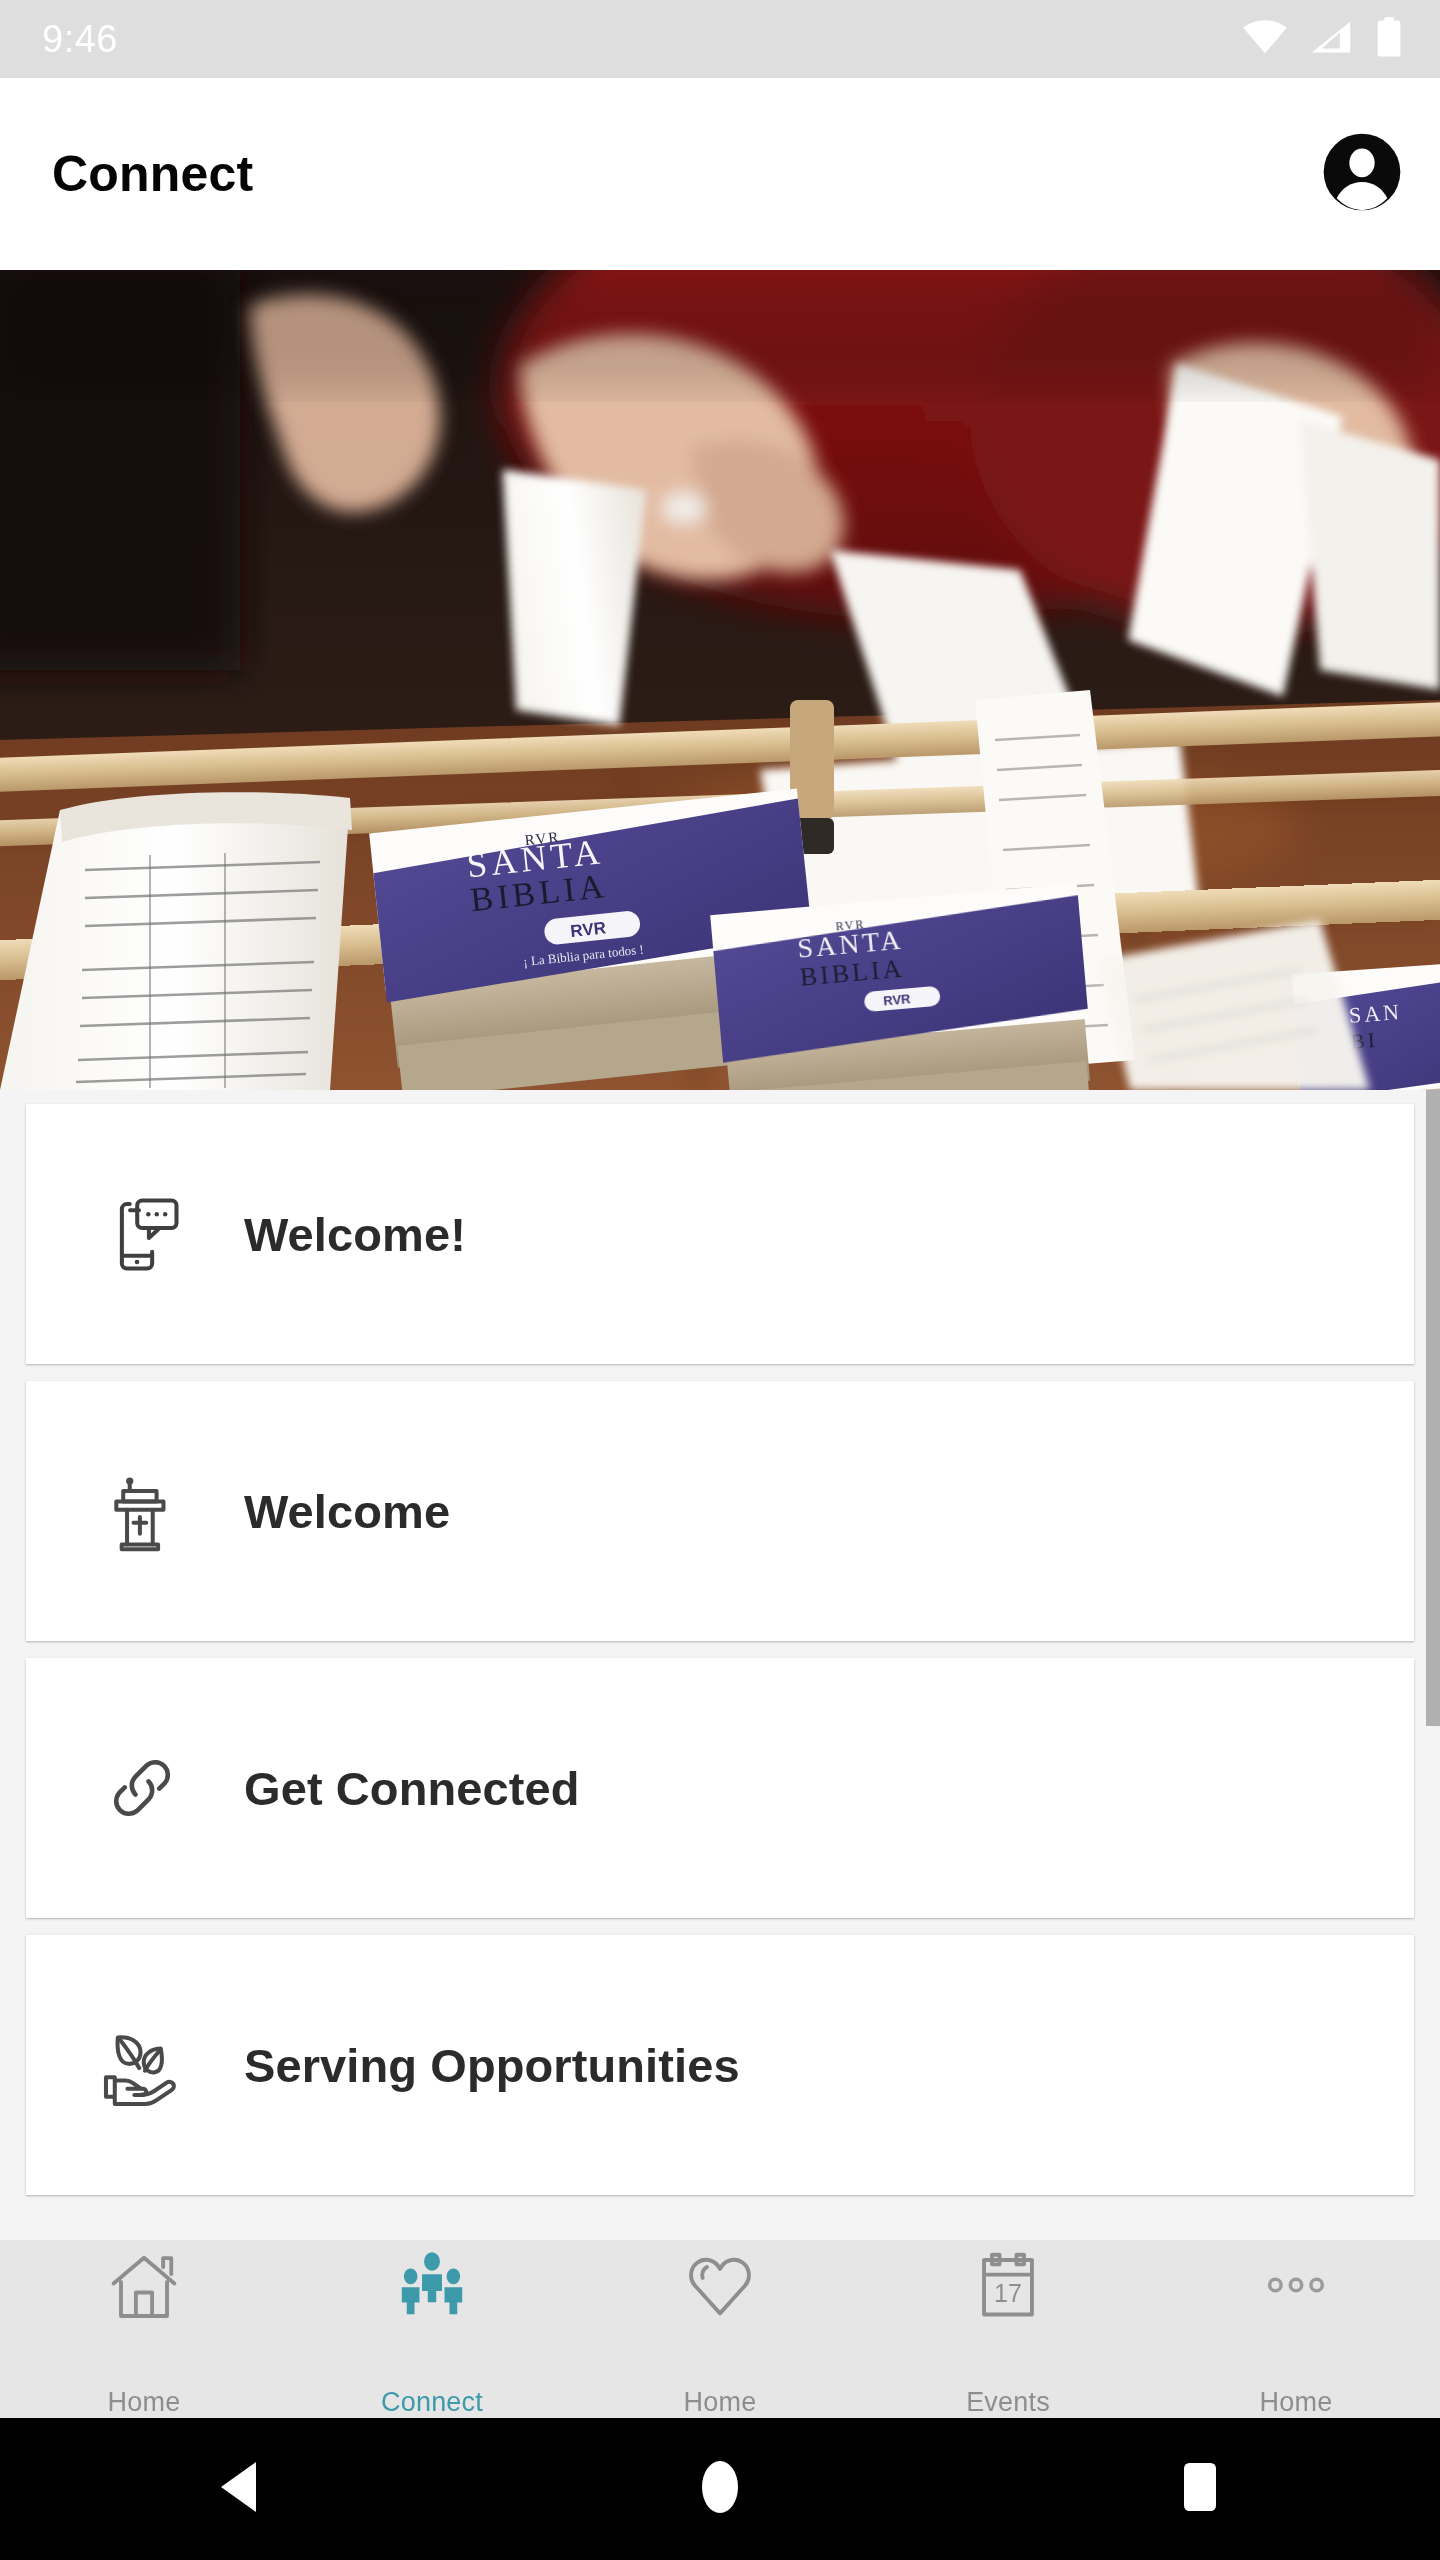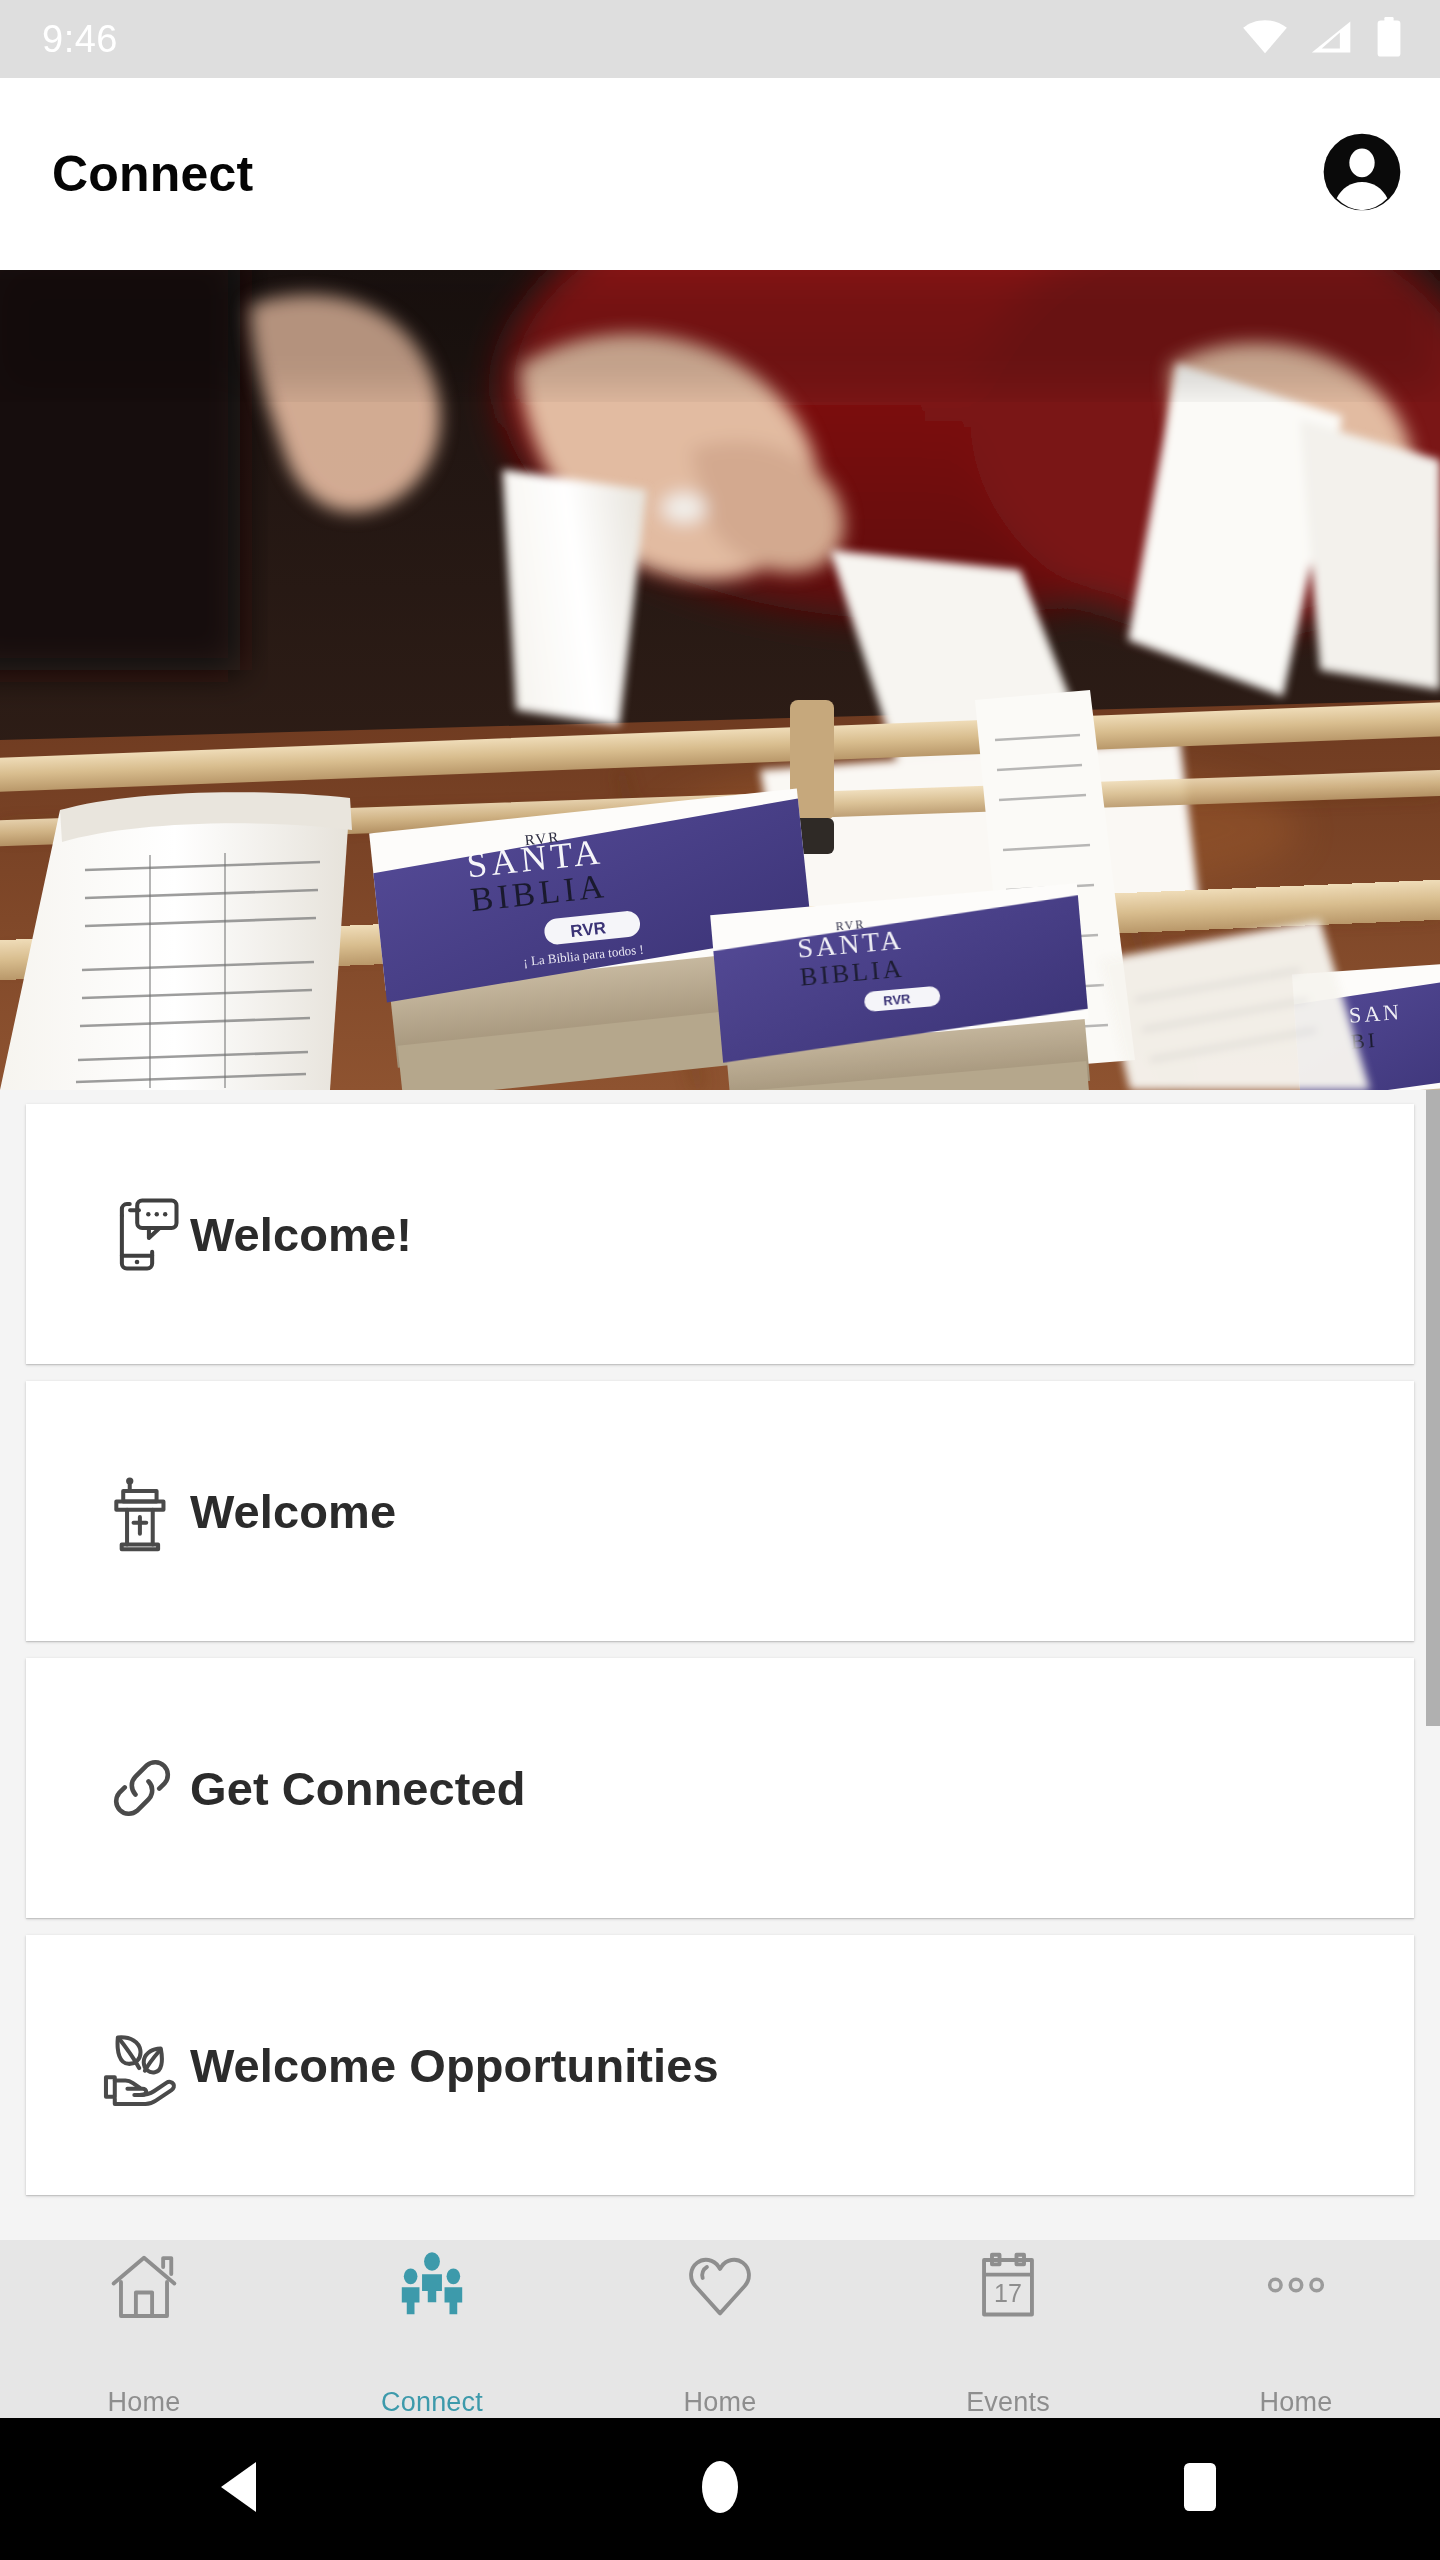--- a/index.html
+++ b/index.html
@@ -38,21 +38,21 @@
     position:absolute; top:1090px; left:0; width:1440px; height:1150px;
     background:#f4f4f4; overflow:hidden;
   }
   .card {
     position:relative; margin:0 26px 17px 26px; background:#ffffff;
     height:260px; display:flex; align-items:center; padding-left:68px;
     box-shadow:0 1px 3px rgba(0,0,0,.17), 0 1px 1px rgba(0,0,0,.10);
   }
   .card:first-child { margin-top:14px; }
   .card-icon { width:96px; height:96px; flex:0 0 96px; display:flex; align-items:center; justify-content:center; }
-  .card-label { font-size:47px; font-weight:700; color:#2b2b2b; letter-spacing:.1px; }
+  .card-label { margin-left:54px; font-size:47px; font-weight:700; color:#2b2b2b; letter-spacing:.1px; }
 
   .scrollbar-track { position:absolute; top:0; right:0; width:14px; height:1150px; }
   .scrollbar-thumb { position:absolute; top:0; right:0; width:14px; height:636px; background:#b0b0b0; }
 
   
   .tabbar {
     position:absolute; top:2240px; left:0; width:1440px; height:178px;
     background:#e6e6e6; display:flex; align-items:center;
   }
   .tab { flex:1; display:flex; flex-direction:column; align-items:center; justify-content:space-between; gap:16px; height:100%; padding-top:8px; }
@@ -327,21 +327,21 @@
           <path d="M11.4 9.6c6.6-.6 11.4 2.4 11.8 7.2.3 4.1-2.6 6.8-6.3 6.6-4.5-.2-6.2-5.9-5.5-13.8Z"></path>
           <path d="M12.6 11c3.3 4.2 6.6 8.4 9.9 14.6"></path>
           <path d="M33.8 15.4c-5.4.2-9 3.2-8.9 7.3.1 3.5 2.8 5.6 5.8 5.1 3.6-.6 4.4-5.7 3.1-12.4Z"></path>
           <path d="M32.9 16.8c-2.6 3-5.1 6-7.4 10.2"></path>
           <path d="M5.2 30.4h4.6v10.2H5.2z"></path>
           <path d="M9.8 32.1h5.6c1.5 0 2.6.5 3.9 1.4l3.6 2.5"></path>
           <path d="M16.4 36.4h7.9c1.1 0 1.9.7 1.9 1.6 0 .9-.8 1.6-1.9 1.6h-4.3"></path>
           <path d="M22.6 39.6c3.7 0 5.4-.4 7.6-1.9l6.5-4.4c1.3-.9 3-.6 3.7.6.6 1.1.2 2.4-1 3.2l-8.2 5.5c-1.7 1.2-3.3 1.7-5.4 1.7H9.8v-2.7"></path>
         </svg>
       </span>
-      <span class="card-label">Welcome Opportunities</span>
+      <span class="card-label">Serving Opportunities</span>
     </div>
 
     <div class="scrollbar-track">
       <div class="scrollbar-thumb"></div>
     </div>
   </div>
 
   <div class="tabbar">
 
     <div class="tab">

